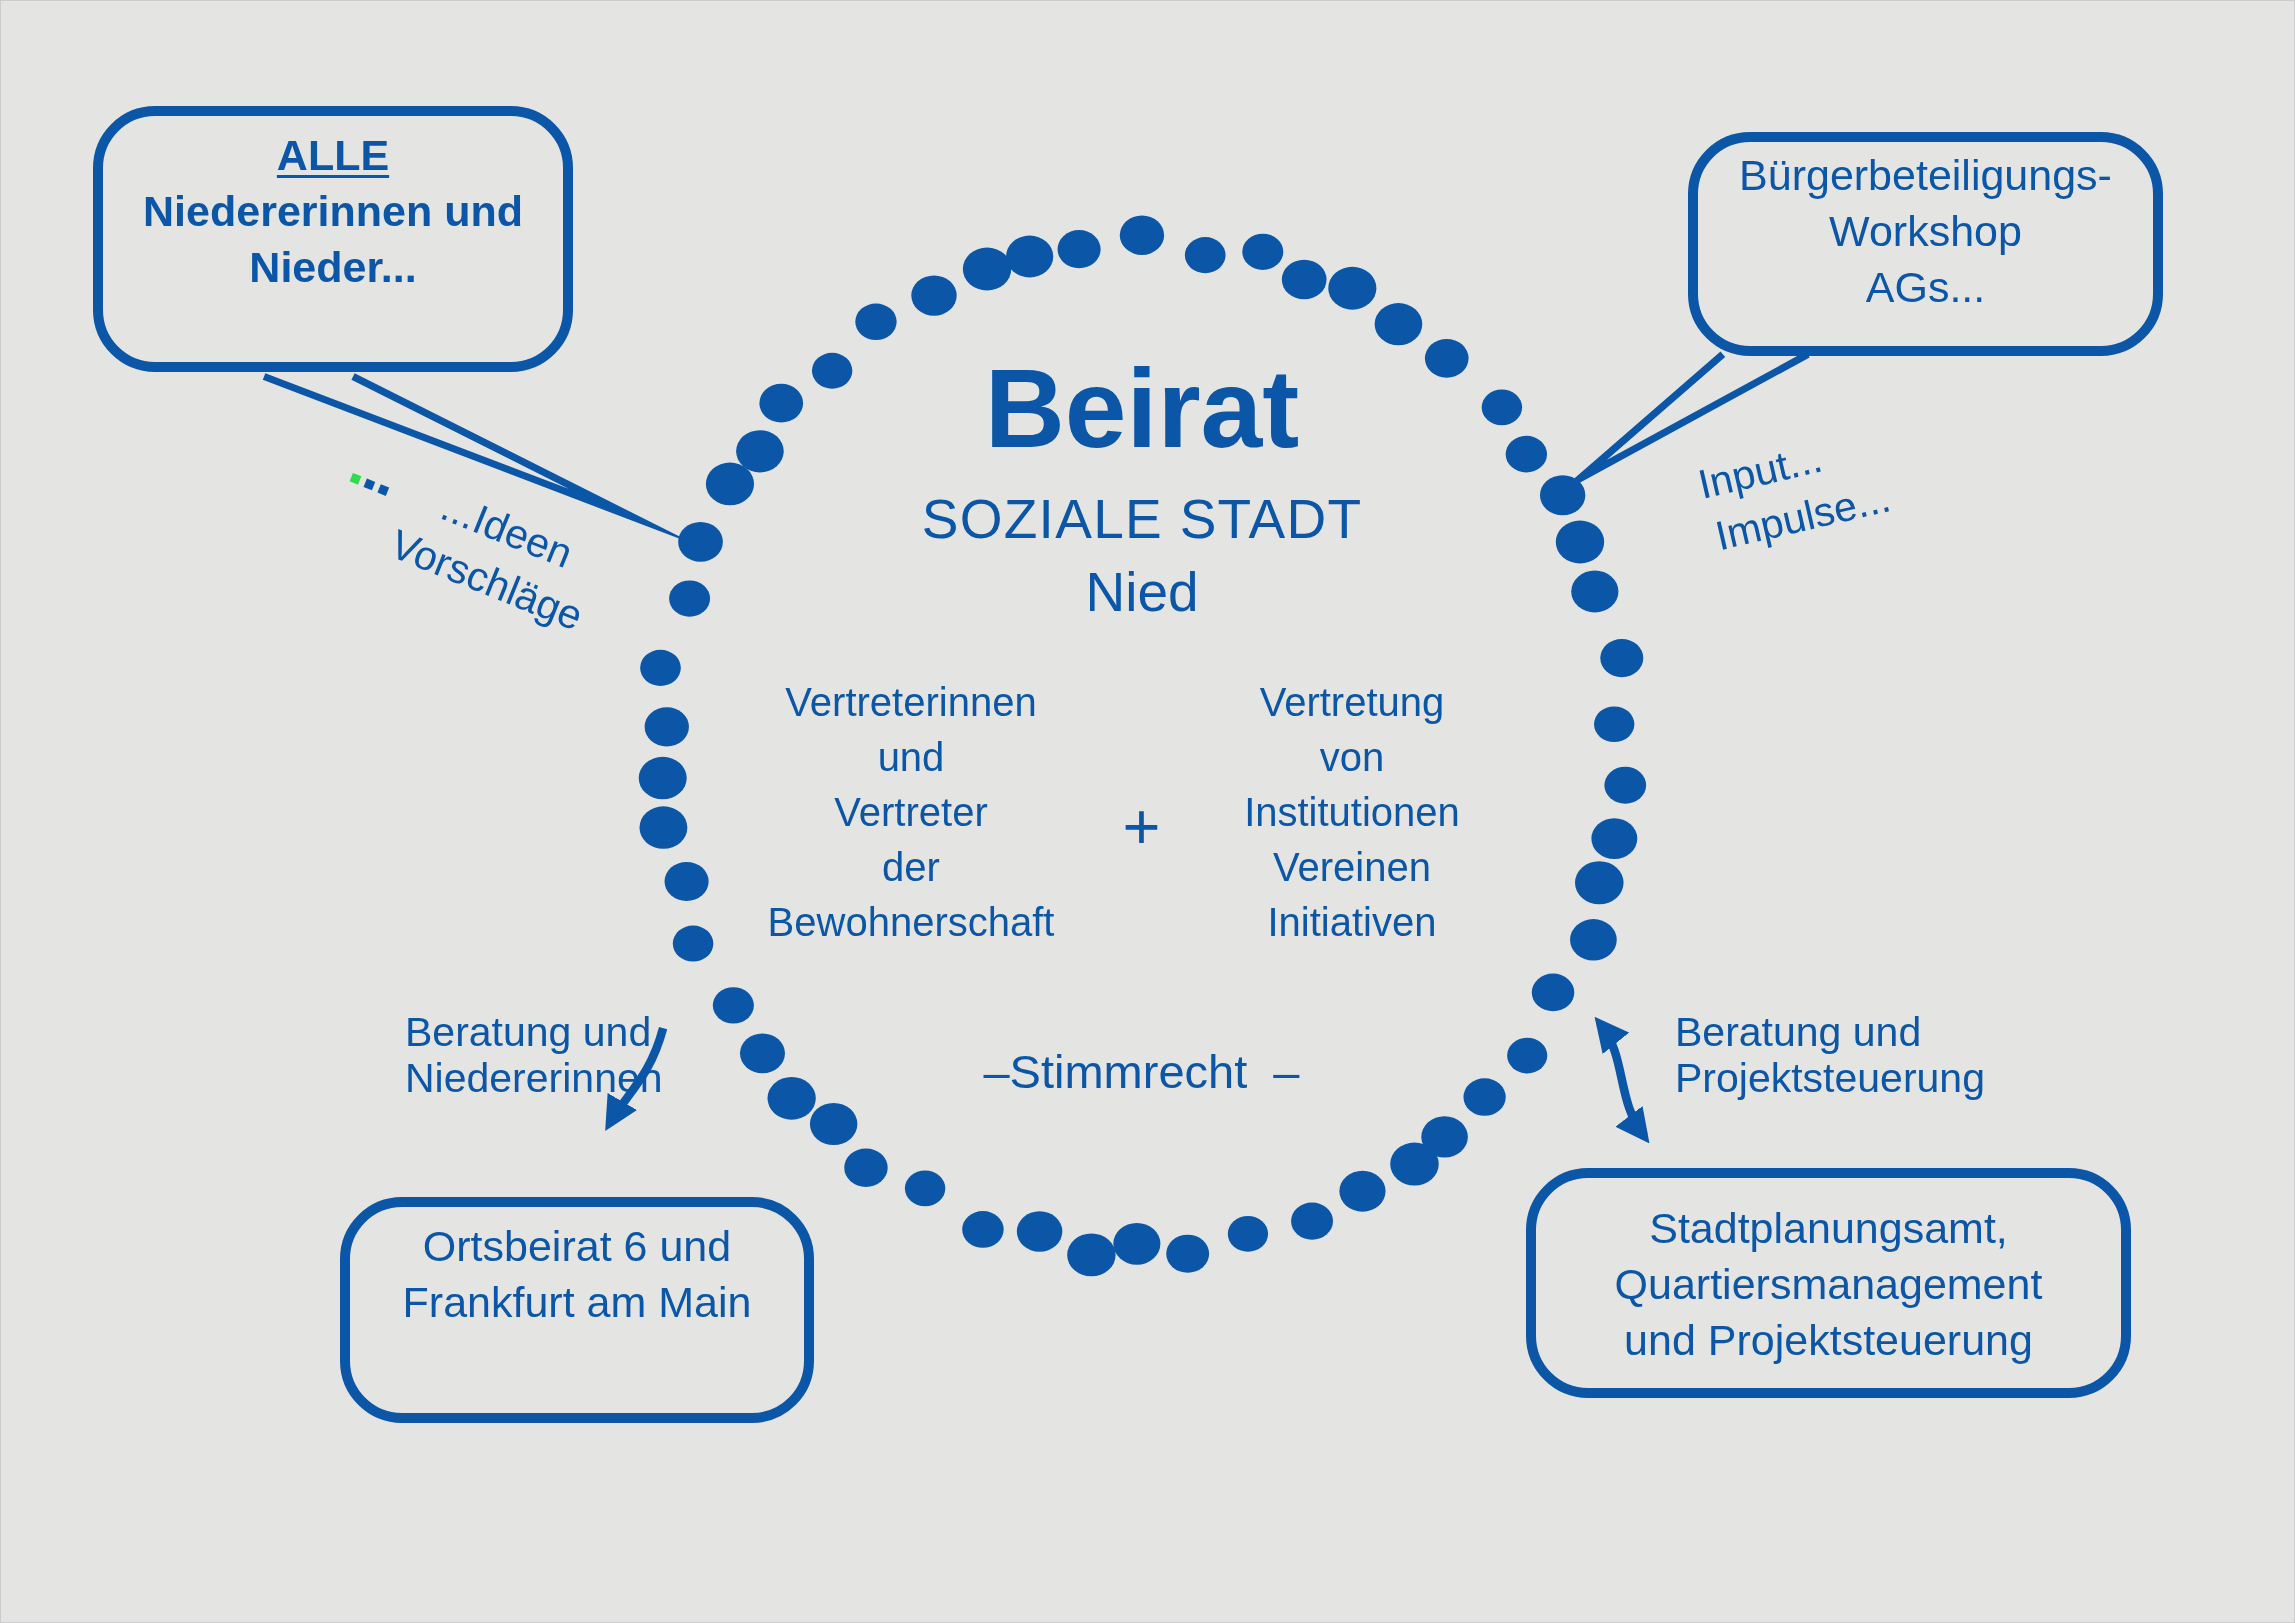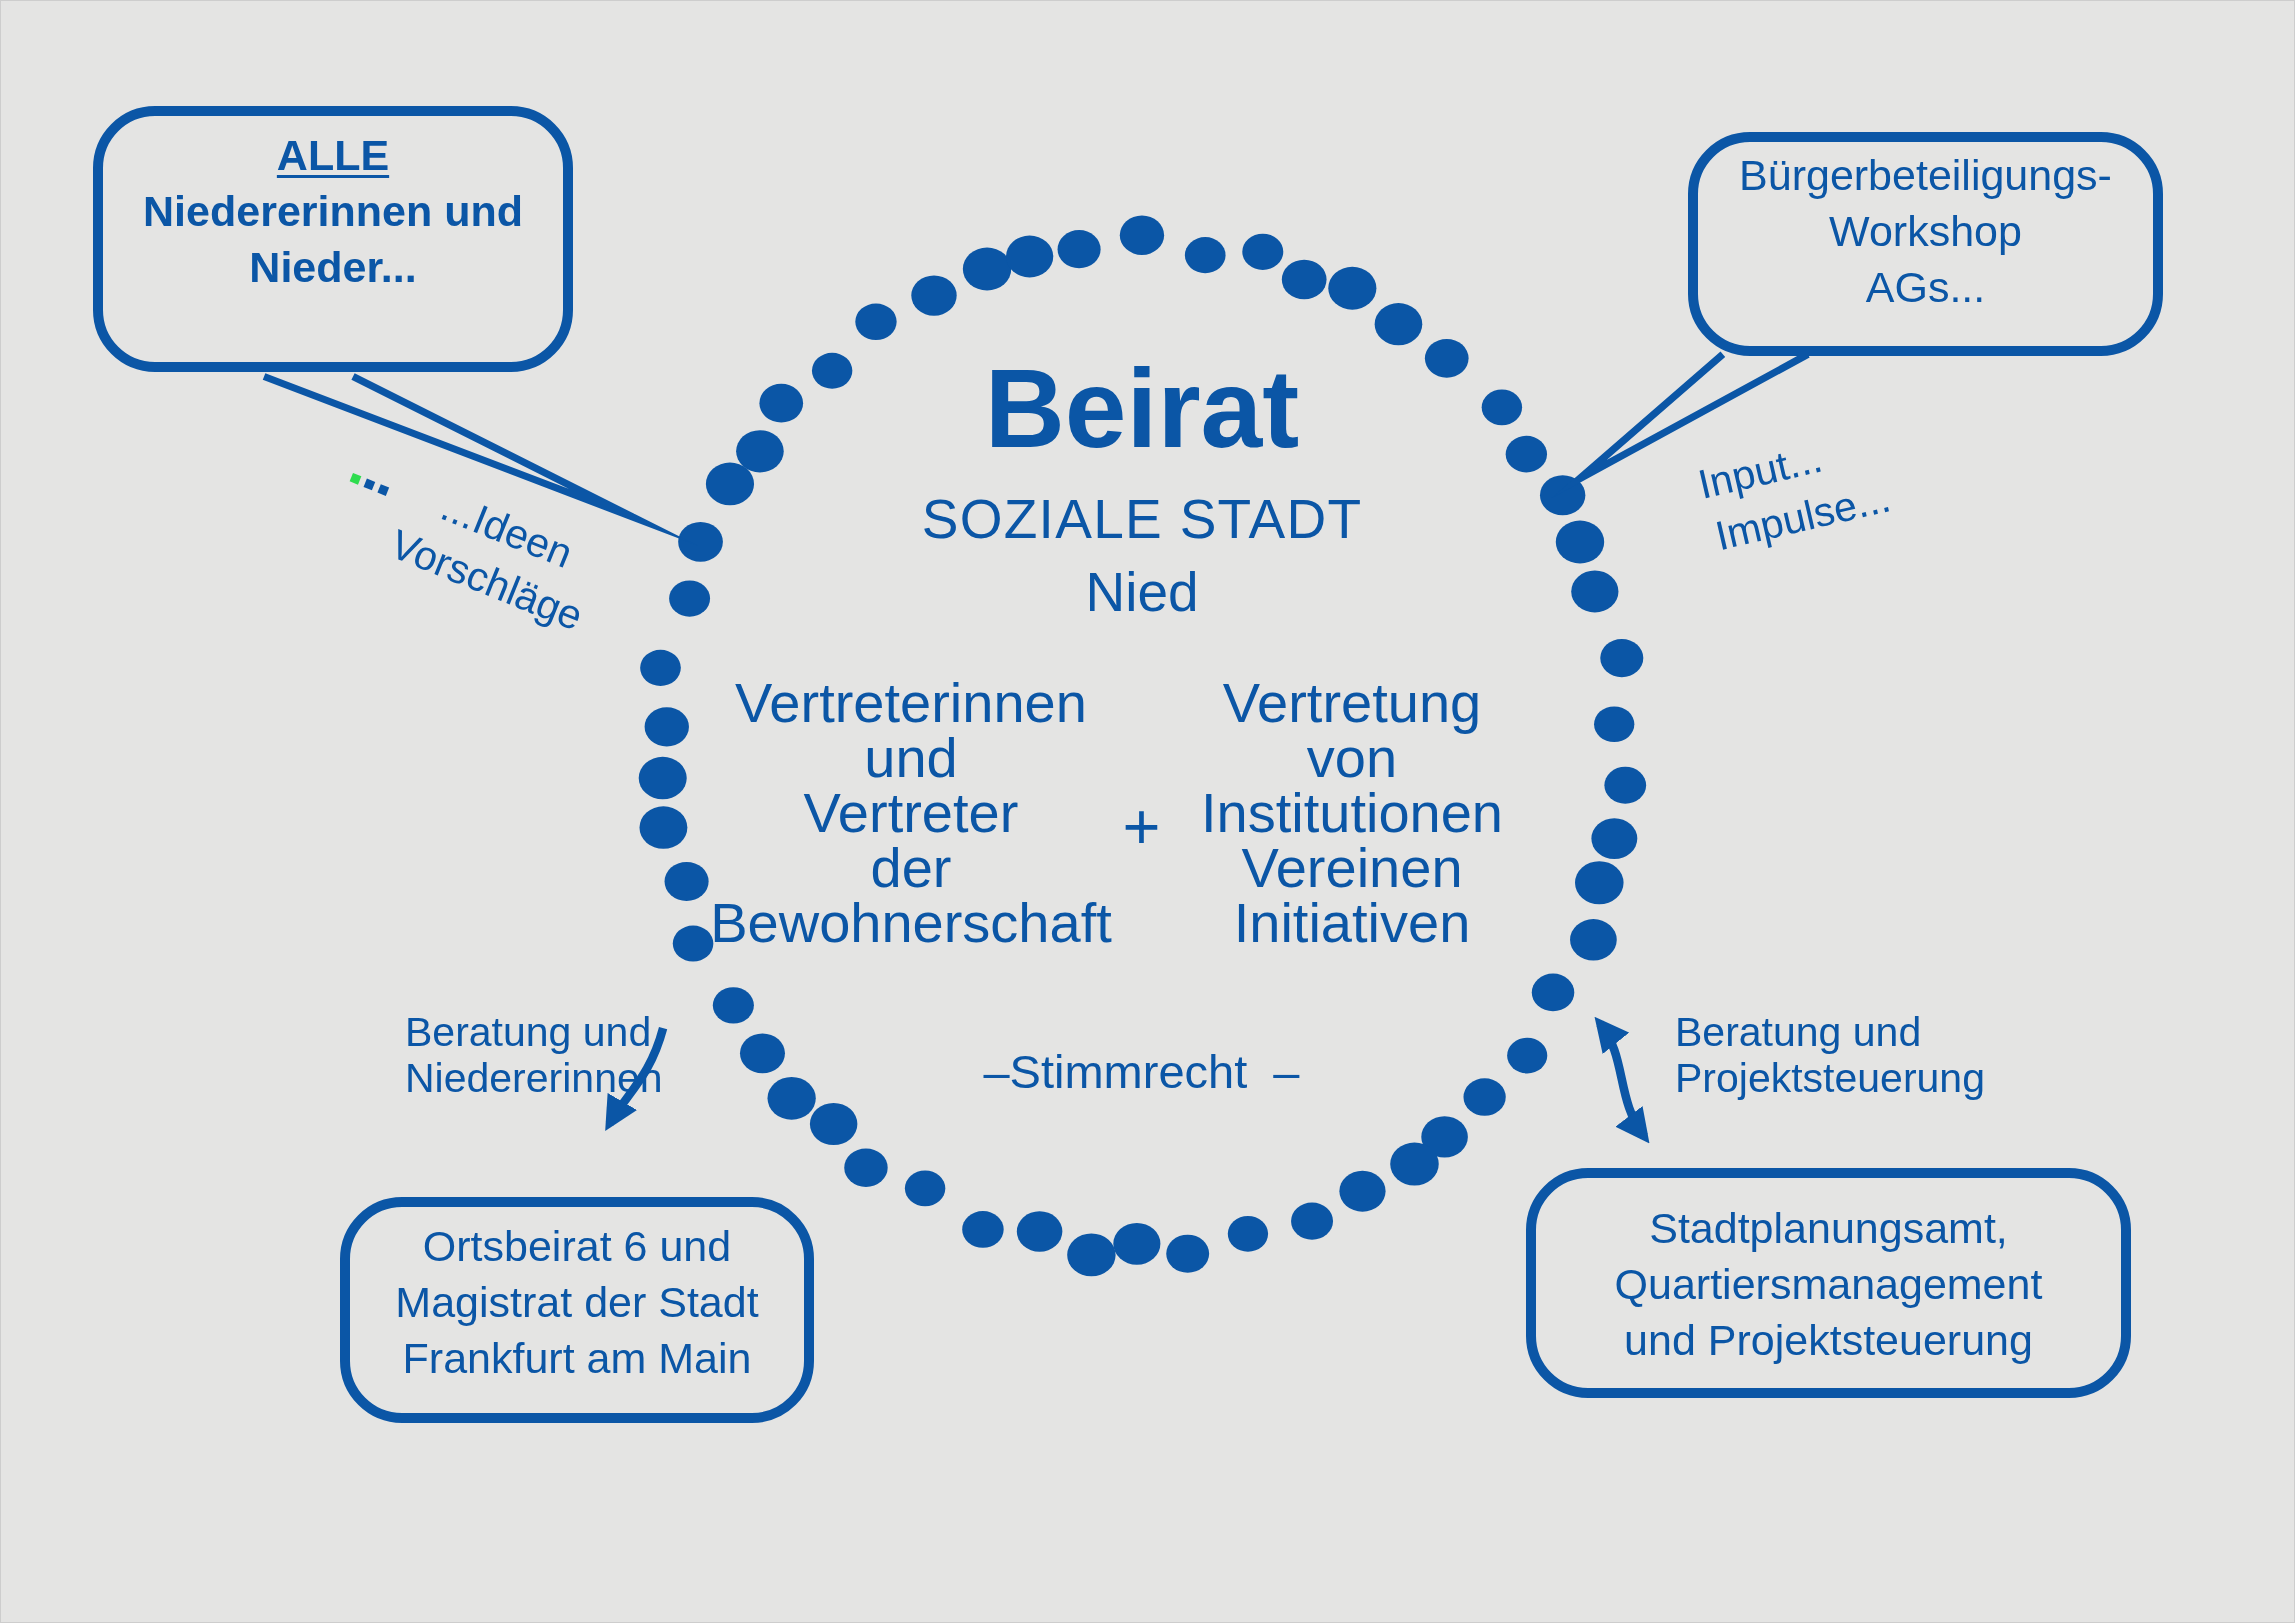--- a/index.html
+++ b/index.html
@@ -52,21 +52,21 @@
   .center-sub1{
     position:absolute;left:814px;top:487px;width:654px;
     font-size:55px;line-height:63px;text-align:center;letter-spacing:1.3px;white-space:nowrap;
   }
   .center-sub2{
     position:absolute;left:814px;top:560px;width:654px;
     font-size:55px;line-height:63px;text-align:center;white-space:nowrap;
   }
   .group{
     position:absolute;top:674px;width:406px;
-    font-size:56px;line-height:55px;text-align:center;
+    font-size:40px;line-height:55px;text-align:center;
   }
   .group .line{white-space:nowrap;}
   .group-left{left:707px;}
   .group-right{left:1148px;}
   .plus-sign{
     position:absolute;left:1108px;top:793px;width:65px;
     font-size:65px;line-height:65px;text-align:center;
   }
   .voting{
     position:absolute;left:879px;top:1043px;width:523px;
@@ -174,21 +174,20 @@
   </div>
 
   <div class="bubble bubble-tr">
     <div class="line">Bürgerbeteiligungs-</div>
     <div class="line">Workshop</div>
     <div class="line">AGs...</div>
   </div>
 
   <div class="bubble bubble-bl">
     <div class="line">Ortsbeirat 6 und</div>
-    <div class="line">Magistrat der Stadt</div>
     <div class="line">Frankfurt am Main</div>
   </div>
 
   <div class="bubble bubble-br">
     <div class="line">Stadtplanungsamt,</div>
     <div class="line">Quartiersmanagement</div>
     <div class="line">und Projektsteuerung</div>
   </div>
 
   <div class="center-title">Beirat</div>

